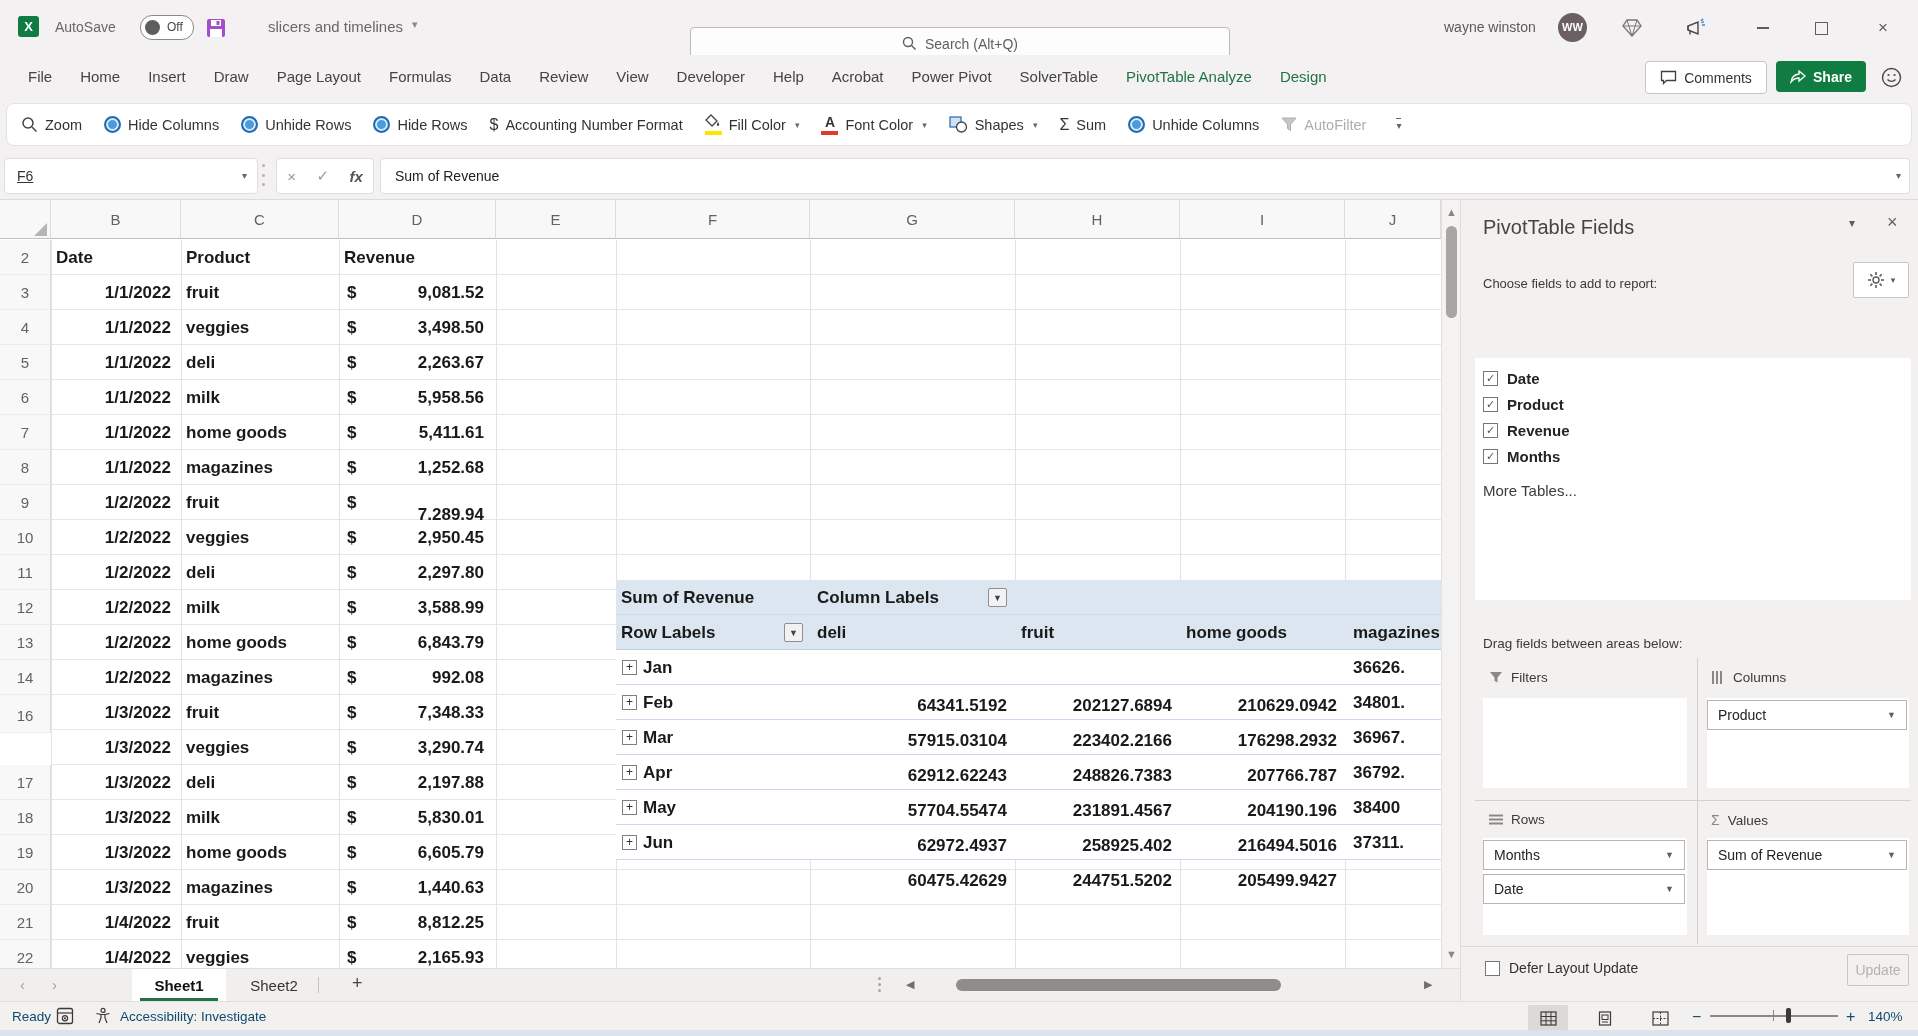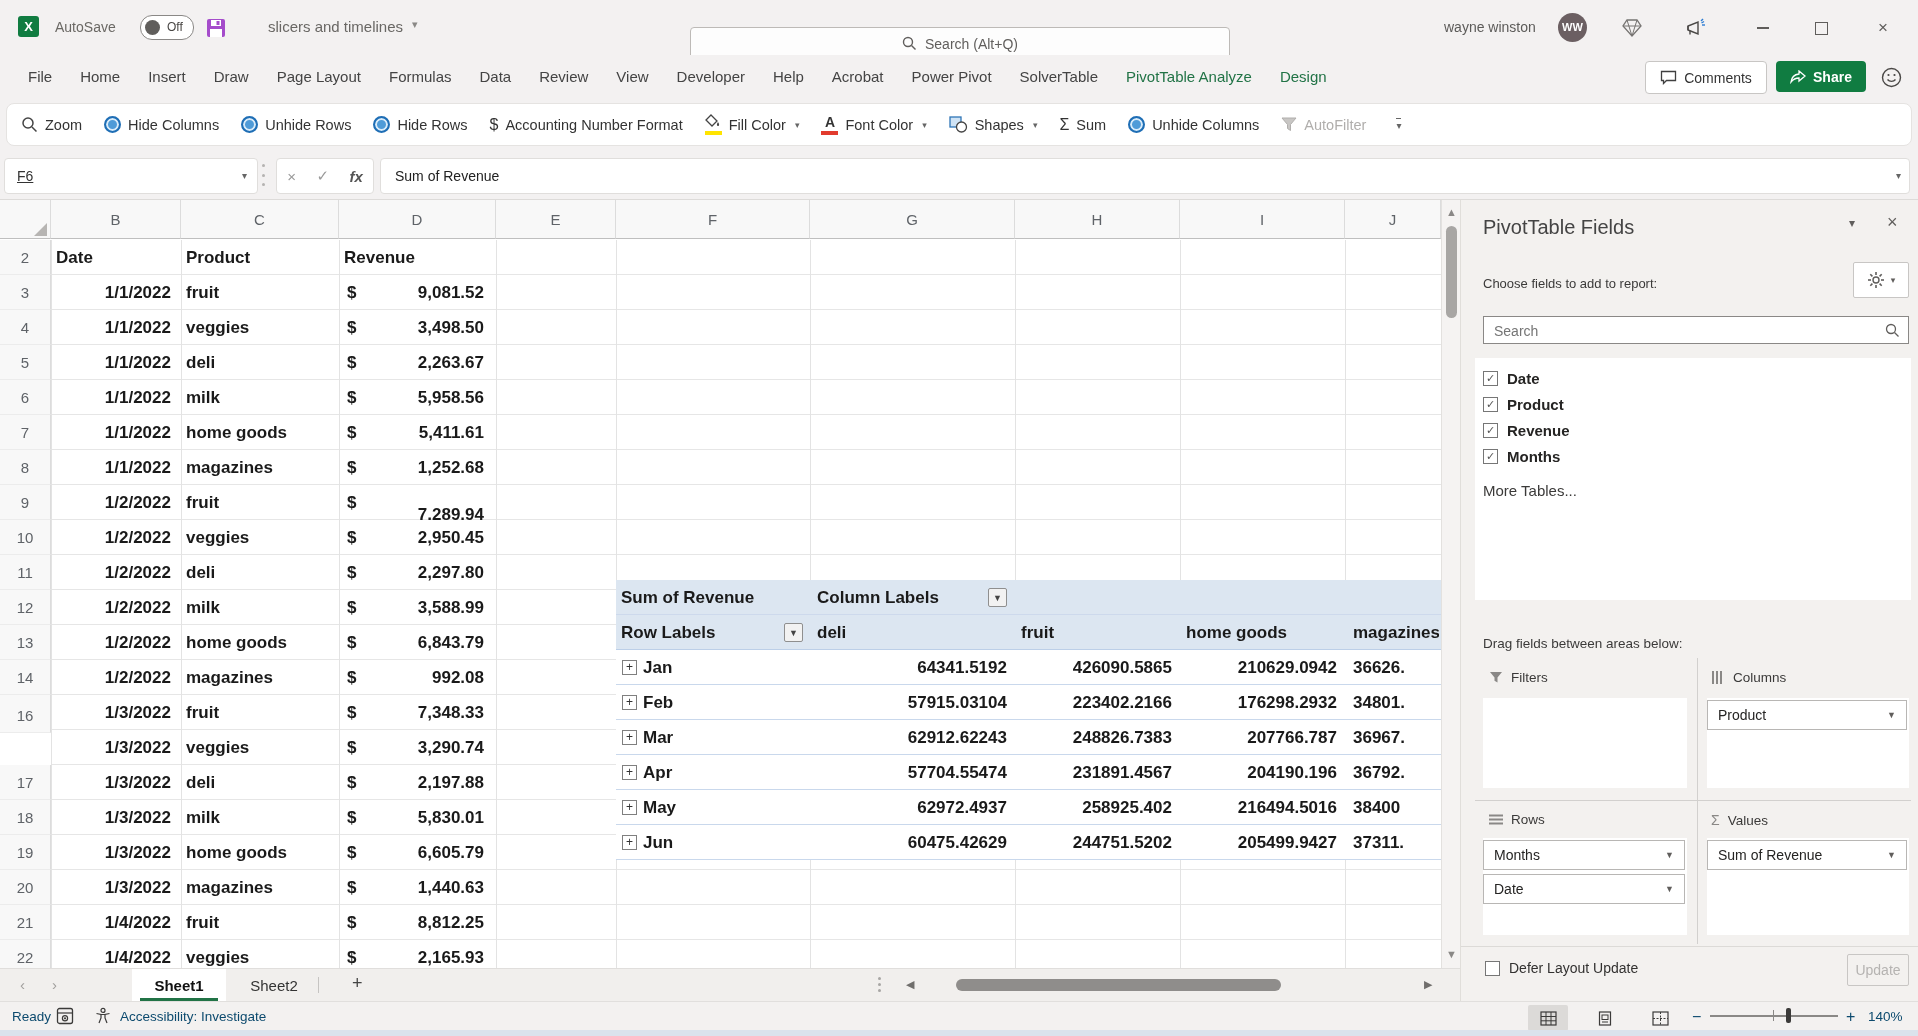--- a/index.html
+++ b/index.html
@@ -56,21 +56,21 @@
   .corner-tri{position:absolute;left:34px;top:23px;width:0;height:0;border-left:13px solid transparent;border-bottom:13px solid #b7b5b3;}
   .gutter-cell{position:absolute;left:0;width:51px;height:35px;background:#f8f8f8;border-right:1px solid #dcdcdc;border-bottom:1px solid #ececec;box-sizing:border-box;color:#5f6368;font-size:15px;display:flex;align-items:center;justify-content:center;}
   .vline{position:absolute;top:40px;width:1px;background:#e3e3e3;height:728px;}
   .rows-bg{position:absolute;left:51px;top:40px;right:0;bottom:0;background:repeating-linear-gradient(to bottom,transparent 0 34px,#e6e6e6 34px 35px);}
   .cell{position:absolute;height:35px;font-size:17px;font-weight:bold;color:#1a1a1a;display:flex;align-items:center;box-sizing:border-box;white-space:nowrap;overflow:hidden;}
   
   #pivot{left:616px;top:380px;width:825px;height:280px;background:#fff;}
   .pv-hdr{position:absolute;left:0;width:825px;height:35px;background:#dce6f1;}
   .pv-row{position:absolute;left:0;width:825px;height:35px;border-bottom:1px solid #c9d8ec;box-sizing:border-box;}
   .pv-text{position:absolute;top:0;height:35px;font-size:17px;font-weight:bold;color:#1a1a1a;display:flex;align-items:center;white-space:nowrap;}
-  .pv-num{justify-content:flex-end;}
+  .pv-num{justify-content:flex-end;margin-top:38px;}
   .pv-dd{position:absolute;width:19px;height:19px;background:#f2f2f2;border:1px solid #8f8f8f;border-radius:2px;box-sizing:border-box;font-size:9px;color:#444;display:flex;align-items:center;justify-content:center;}
   .expand-box{position:absolute;left:6px;top:10px;width:15px;height:15px;border:1px solid #7f7f7f;background:#fff;box-sizing:border-box;font-size:12px;line-height:12px;color:#333;text-align:center;font-weight:normal;}
   
   #vscroll{left:1441px;top:200px;width:19px;height:768px;background:#f5f3f2;border-left:1px solid #e3e1df;box-sizing:border-box;}
   .sb-arrow{color:#8a8886;font-size:11px;text-align:center;width:19px;position:absolute;}
   #vthumb{position:absolute;left:4px;top:26px;width:11px;height:92px;background:#a8a6a4;border-radius:6px;}
   
   #tabbar{left:0;top:968px;width:1460px;height:33px;background:#f1efed;border-top:1px solid #e0dedc;box-sizing:border-box;}
   .tabnav{position:absolute;top:7px;font-size:15px;color:#a19f9d;}
   .sheettab{position:absolute;top:0;height:32px;display:flex;align-items:center;justify-content:center;font-size:15px;}
@@ -505,21 +505,21 @@
           <div class="pv-dd" style="left: 168px; top: 8px;">▼</div>
           <div class="pv-text" style="left: 201px; max-width: 160px; overflow: hidden;">deli</div>
           <div class="pv-text" style="left: 405px; max-width: 160px; overflow: hidden;">fruit</div>
           <div class="pv-text" style="left: 570px; max-width: 160px; overflow: hidden;">home goods</div>
           <div class="pv-text" style="left: 737px; max-width: 86px; overflow: hidden;">magazines</div>
         </div>
         <div class="pv-row" style="top: 70px;">
           <div class="expand-box">+</div>
           <div class="pv-text" style="left: 27px;">Jan</div>
           <div class="pv-text pv-num" style="left: 204px; width: 187px;">64341.5192</div>
-          <div class="pv-text pv-num" style="left: 404px; width: 152px;">426090.5865</div>
+          <div class="pv-text pv-num" style="left: 404px; width: 152px;">202127.6894</div>
           <div class="pv-text pv-num" style="left: 569px; width: 152px;">210629.0942</div>
           <div class="pv-text" style="left: 737px; width: 86px; overflow: hidden;">36626.</div>
         </div>
         <div class="pv-row" style="top: 105px;">
           <div class="expand-box">+</div>
           <div class="pv-text" style="left: 27px;">Feb</div>
           <div class="pv-text pv-num" style="left: 204px; width: 187px;">57915.03104</div>
           <div class="pv-text pv-num" style="left: 404px; width: 152px;">223402.2166</div>
           <div class="pv-text pv-num" style="left: 569px; width: 152px;">176298.2932</div>
           <div class="pv-text" style="left: 737px; width: 86px; overflow: hidden;">34801.</div>
@@ -648,27 +648,20 @@
             <line x1="1" y1="9" x2="4" y2="9"></line>
             <line x1="14" y1="9" x2="17" y2="9"></line>
             <line x1="3.3" y1="3.3" x2="5.4" y2="5.4"></line>
             <line x1="12.6" y1="12.6" x2="14.7" y2="14.7"></line>
             <line x1="3.3" y1="14.7" x2="5.4" y2="12.6"></line>
             <line x1="12.6" y1="5.4" x2="14.7" y2="3.3"></line>
           </g>
         </svg>
       <span style="font-size:9px;color:#605e5c">▾</span>
     </div>
-    <div class="searchbox">
-      <input placeholder="Search" style="">
-      <svg class="abs" style="right:8px;top:6px" width="15" height="15" viewBox="0 0 15 15">
-          <circle cx="6" cy="6" r="4.5" fill="none" stroke="#605e5c" stroke-width="1.3"></circle>
-          <line x1="9.5" y1="9.5" x2="13.5" y2="13.5" stroke="#605e5c" stroke-width="1.3"></line>
-        </svg>
-    </div>
     <div class="fieldlist" id="fieldlist">
         <div class="fielditem" style="top: 8px;">
           <div class="cb">✓</div>
           <div class="fieldname">Date</div>
         </div>
         <div class="fielditem" style="top: 34px;">
           <div class="cb">✓</div>
           <div class="fieldname">Product</div>
         </div>
         <div class="fielditem" style="top: 60px;">

